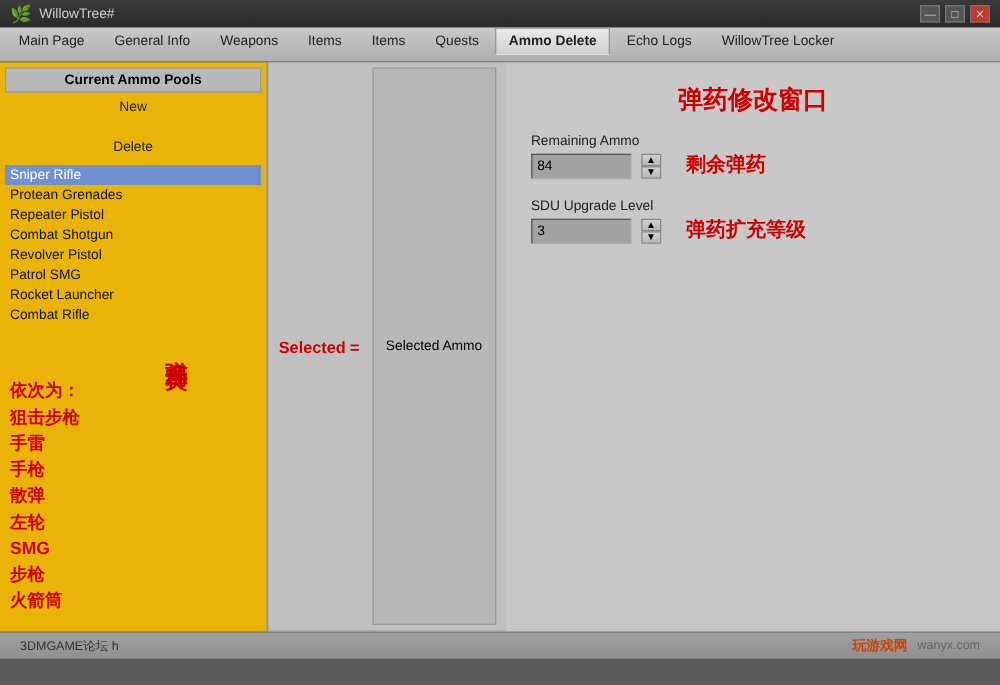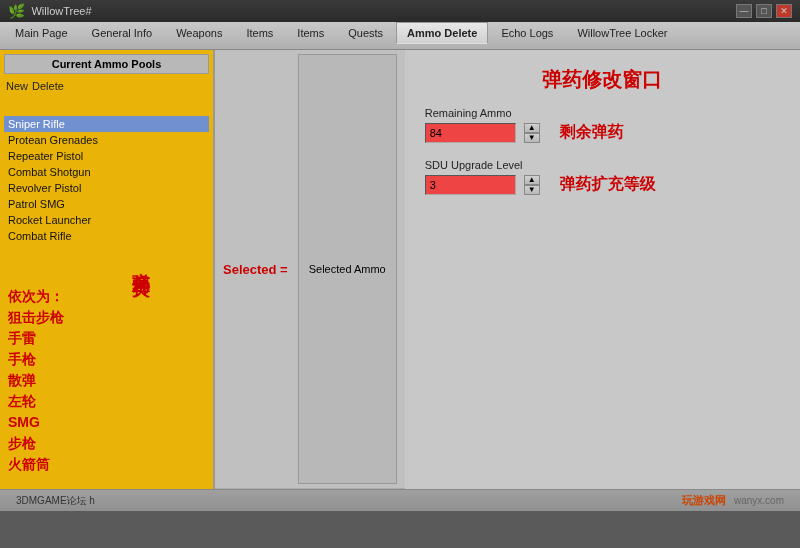--- a/index.html
+++ b/index.html
@@ -94,23 +94,24 @@
       padding: 3px 8px;
       font-size: 11px;
       border: 1px solid #999;
       margin-bottom: 6px;
       text-align: center;
       font-weight: bold;
     }
 
     .action-bar {
       display: flex;
-      gap: 4px;
-      margin-bottom: 24px;
+      gap: 20px;
+      margin-bottom: 8px;
       padding: 0 2px;
+      flex-direction: column;
     }
     .action-btn {
       font-size: 11px;
       cursor: pointer;
       color: #222;
       background: none;
       border: none;
       padding: 0;
     }
 
@@ -189,23 +190,23 @@
       font-size: 11px;
       color: #222;
       margin-bottom: 3px;
     }
     .field-row {
       display: flex;
       align-items: center;
       gap: 8px;
     }
     .num-input {
-      width: 91px;
+      width: 80px;
       height: 20px;
-      background: #ef4444;
+      background: #a3a3a3;
       border: 1px inset #aaa;
       font-size: 11px;
       padding: 1px 4px;
     }
     .spin-btn-group {
       display: flex;
       flex-direction: column;
     }
     .spin-btn {
       width: 16px;

